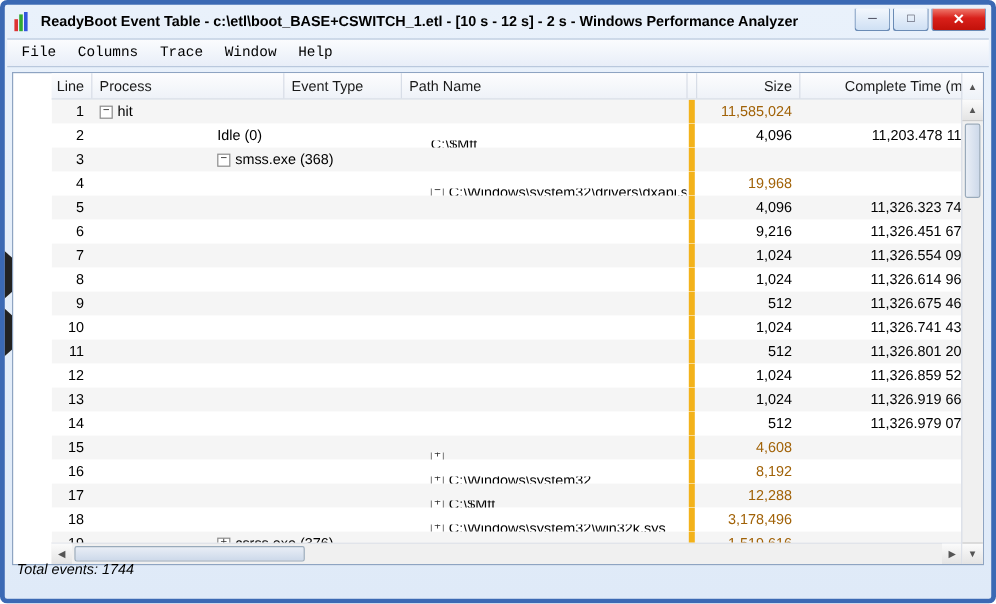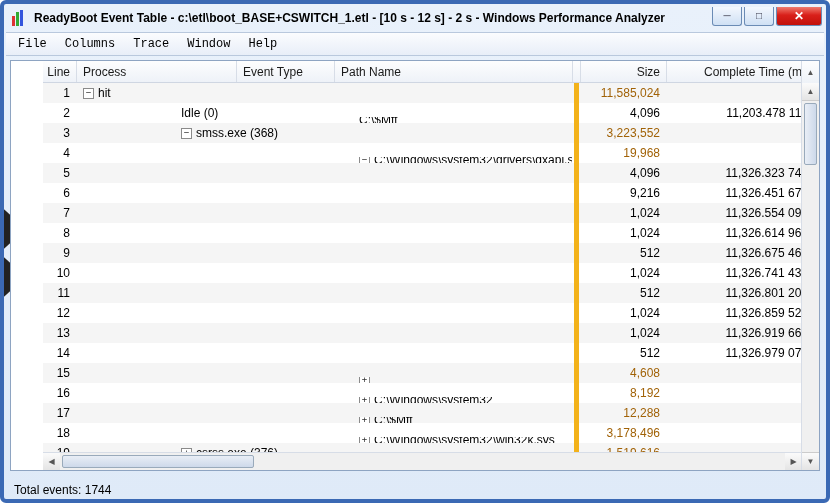--- a/index.html
+++ b/index.html
@@ -47,21 +47,21 @@
   .vscroll .arrow{height:17px;display:flex;align-items:center;justify-content:center;font-size:8px;color:#555;background:linear-gradient(#fbfbfb,#e4e4e4);border-bottom:1px solid #ccc;}
   .vscroll .arrow.bot{border-bottom:none;border-top:1px solid #ccc;}
   .vscroll .track{flex:1;position:relative;}
   .vscroll .thumb{position:absolute;left:2px;right:2px;top:2px;height:60px;background:linear-gradient(90deg,#e9eef6,#cdd9ea);border:1px solid #9ab;border-radius:2px;}
   .vscroll-head{position:absolute;top:0;right:0;width:17px;height:22px;display:flex;align-items:center;justify-content:center;font-size:8px;color:#555;background:linear-gradient(#fdfdfe,#eef2f8);border-left:1px solid #d7dde7;border-bottom:1px solid #cfd6e2;}
   .hscroll{height:17px;display:flex;background:#f0f0f0;border-top:1px solid #d7dde7;}
   .hscroll .arrow{width:17px;display:flex;align-items:center;justify-content:center;font-size:8px;color:#555;background:linear-gradient(#fbfbfb,#e4e4e4);}
   .hscroll .track{flex:1;position:relative;}
   .hscroll .thumb{position:absolute;top:2px;bottom:2px;left:2px;width:190px;background:linear-gradient(#e9eef6,#cdd9ea);border:1px solid #9ab;border-radius:2px;}
   .hscroll .corner{width:17px;background:#f0f0f0;}
-  .status{position:absolute;left:6px;right:6px;bottom:0;height:18px;display:flex;align-items:center;padding:0 4px;color:#000;}
+  .status{position:absolute;left:6px;right:6px;bottom:16px;height:18px;display:flex;align-items:center;padding:0 4px;color:#000;font-style:italic;}
   .side-tab{position:absolute;left:0;top:200px;width:8px;height:130px;}
   .side-tab .s{position:absolute;background:#222;}
   .side-tab .s1{width:14px;height:50px;top:0;left:-6px;clip-path:polygon(0 0,100% 25%,100% 75%,0 100%);}
   .side-tab .s2{width:14px;height:50px;top:48px;left:-6px;clip-path:polygon(0 0,100% 25%,100% 75%,0 100%);}
   .side-tab .arrow{position:absolute;left:8px;top:42px;color:#222;font-size:18px;}
 </style>
 </head>
 <body>
 
 <div class="outer">
@@ -155,21 +155,20 @@
             <span>smss.exe (368)</span>
           </div>
           <div class="cell path-cell">
             <span class="path-inner">
               <span></span>
             </span>
           </div>
           <div class="cell bar-cell">
             <div class="bar"></div>
           </div>
-          <div class="cell size-cell size-red">3,223,552</div>
           <div class="cell time-cell"></div>
         </div>
         <div class="row">
           <div class="cell line-cell">4</div>
           <div class="cell event-cell">
             <span></span>
           </div>
           <div class="cell process-cell">
             <span></span>
           </div>

